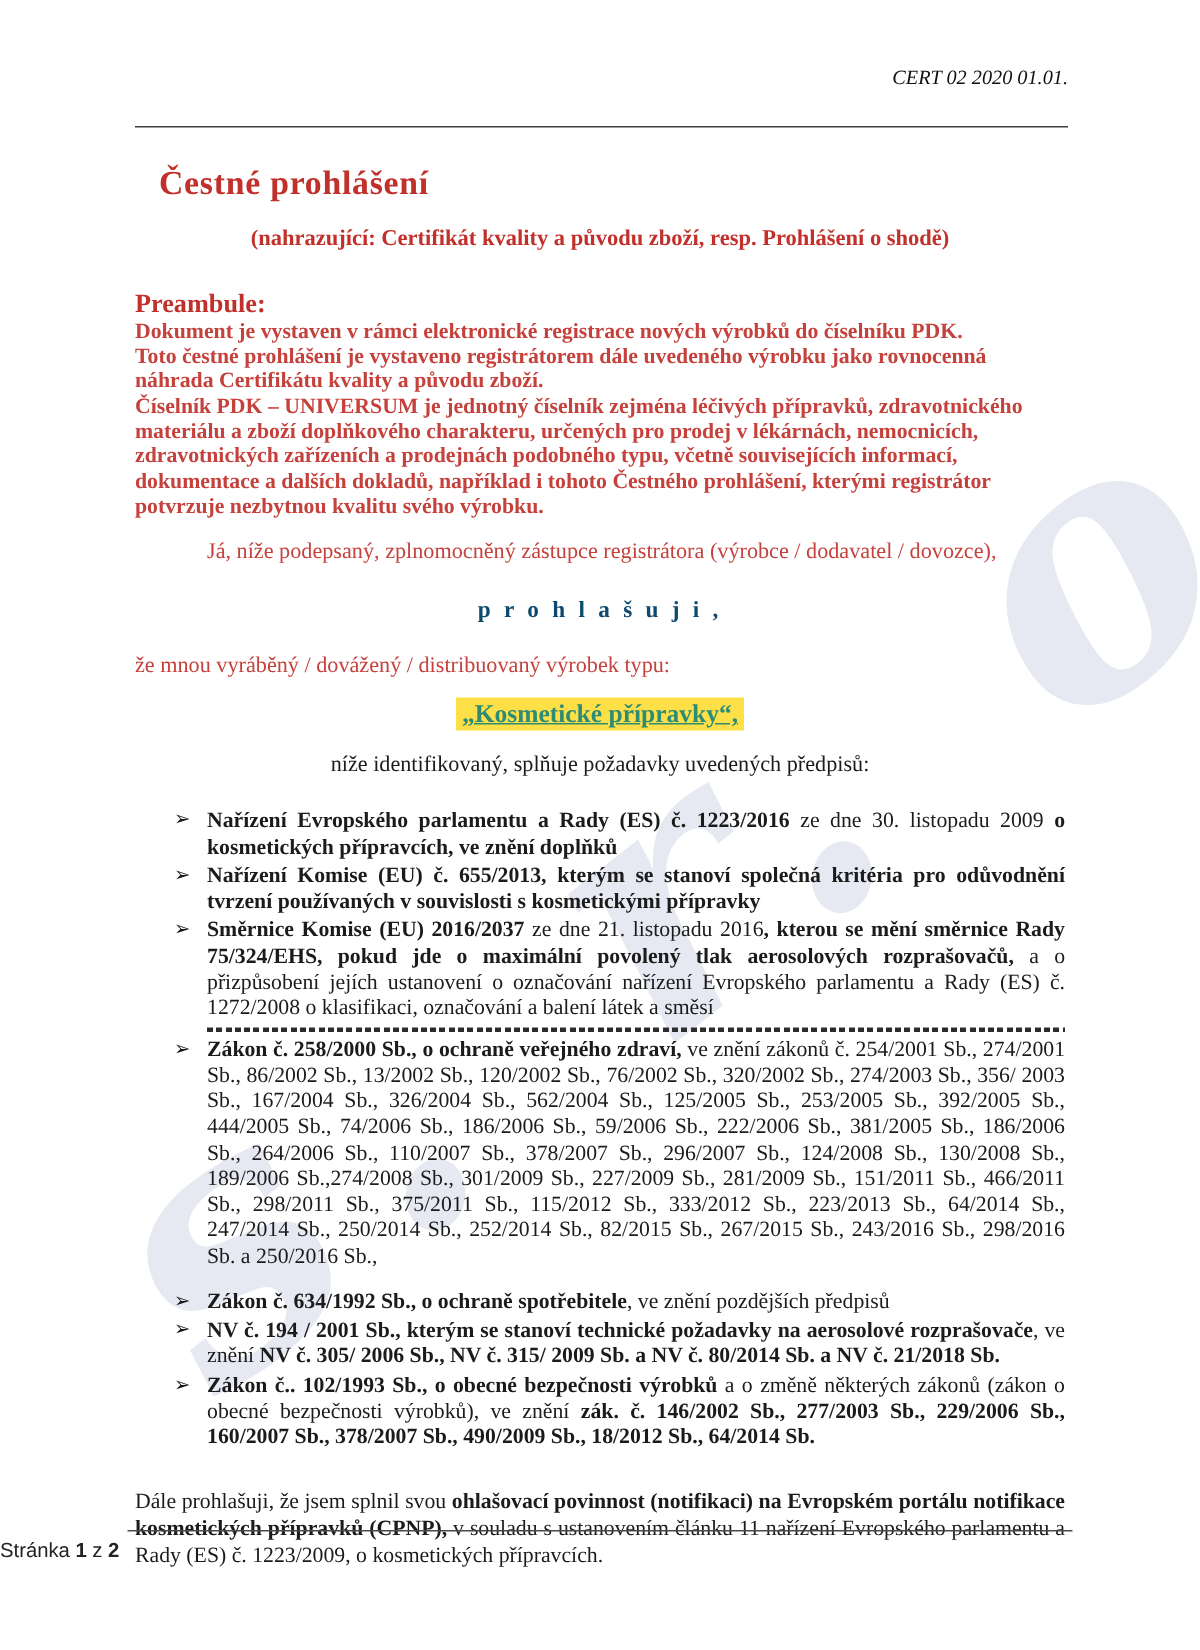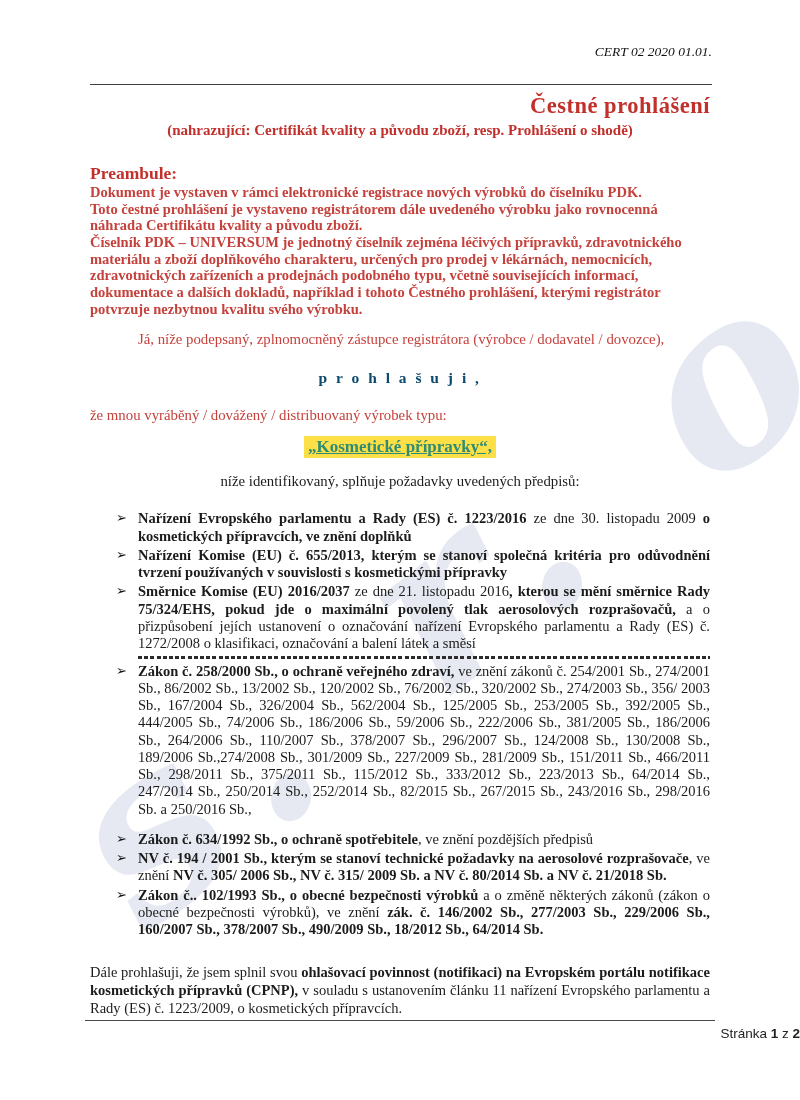--- a/index.html
+++ b/index.html
@@ -20,21 +20,21 @@
     position:absolute;top:44px;right:88px;z-index:1;
     font-family:Liberation Serif, serif;font-style:italic;
     font-size:13.5px;color:#111;
   }
   .top-rule{
     position:absolute;top:84px;left:90px;width:622px;height:0;
     border-top:1.6px solid #3f3f3f;z-index:1;
   }
   .content{position:absolute;left:90px;top:93px;width:620px;z-index:1;}
   .title{
-    margin:0;text-align:right;font-size:22.5px;font-weight:bold;
+    margin:16px;text-align:left;font-size:22.5px;font-weight:bold;
     color:#c1302b;letter-spacing:0.5px;
   }
   .subtitle{
     margin-top:3px;text-align:center;font-size:15px;font-weight:bold;color:#c1302b;
   }
   .preamble-heading{
     margin-top:24px;font-size:17.5px;font-weight:bold;color:#c1302b;
   }
   .red-par{
     margin:0;font-size:14.5px;line-height:1.15;font-weight:bold;color:#c5413c;
@@ -68,21 +68,21 @@
   }
   .group-gap{height:11px;}
   .closing-par{
     margin-top:26px;font-size:14.5px;line-height:1.22;text-align:justify;color:#1b1b1b;
   }
   .footer-rule{
     position:absolute;top:1020px;left:85px;width:630px;height:0;
     border-top:1.5px solid #4a4a4a;z-index:1;
   }
   .footer-text{
-    position:absolute;top:1026px;left:0;width:100%;text-align:right;z-index:1;
+    position:absolute;top:1026px;left:0;width:100%;text-align:left;z-index:1;
     font-family:"Liberation Sans", sans-serif;font-size:13.5px;color:#222;
   }
   .seg-b{font-weight:bold;}
 </style>
 </head>
 <body>
 
 <div class="page">
 
   <div class="watermark">s. r. o.</div>

